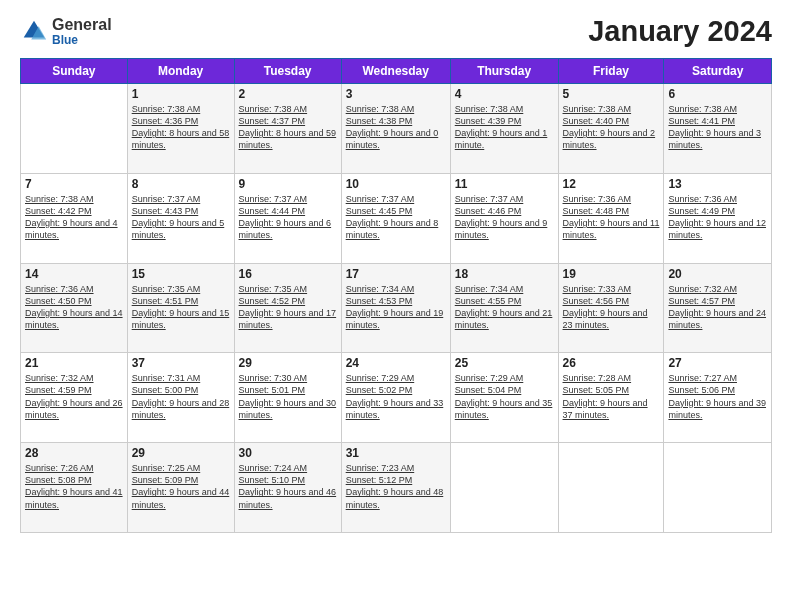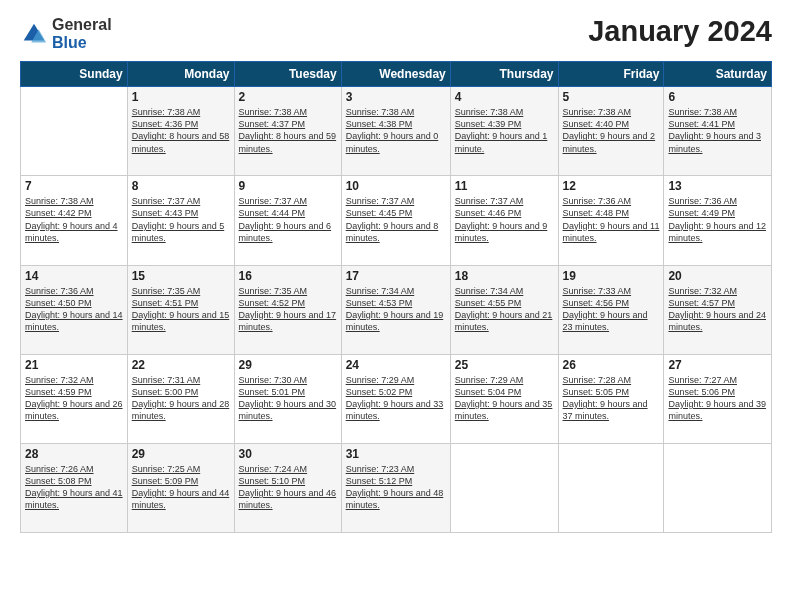--- a/index.html
+++ b/index.html
@@ -32,21 +32,21 @@
       display: flex;
       flex-direction: column;
       line-height: 1.1;
     }
     .logo-general {
       font-size: 16px;
       font-weight: bold;
       color: #333;
     }
     .logo-blue {
-      font-size: 16px;
+      font-size: 12px;
       font-weight: bold;
       color: #1a5fa8;
     }
     .logo-icon {
       width: 28px;
       height: 28px;
     }
     .title-block {
       text-align: right;
     }
@@ -59,26 +59,26 @@
     .location {
       font-size: 14px;
       color: #555;
     }
     .calendar-table {
       width: 100%;
       border-collapse: collapse;
       flex: 1;
     }
     .calendar-table th {
-      background-color: #0c4a6e;
+      background-color: #6d28d9;
       color: #fff;
       font-size: 12px;
       font-weight: bold;
       padding: 5px 4px;
-      text-align: right;
+      text-align: center;
       border: 1px solid #1a5fa8;
     }
     .calendar-table td {
       border: 1px solid #ccc;
       vertical-align: top;
       padding: 3px 4px;
       font-size: 9.5px;
       color: #333;
       width: 113px;
       height: 88px;
@@ -226,21 +226,21 @@
             <span class="day-number">20</span>
             <div class="cell-text">Sunrise: 7:32 AM<br>Sunset: 4:57 PM<br>Daylight: 9 hours and 24 minutes.</div>
           </td>
         </tr>
         <tr>
           <td>
             <span class="day-number">21</span>
             <div class="cell-text">Sunrise: 7:32 AM<br>Sunset: 4:59 PM<br>Daylight: 9 hours and 26 minutes.</div>
           </td>
           <td>
-            <span class="day-number">22</span>
+            <span class="day-number">37</span>
             <div class="cell-text">Sunrise: 7:31 AM<br>Sunset: 5:00 PM<br>Daylight: 9 hours and 28 minutes.</div>
           </td>
           <td>
             <span class="day-number">29</span>
             <div class="cell-text">Sunrise: 7:30 AM<br>Sunset: 5:01 PM<br>Daylight: 9 hours and 30 minutes.</div>
           </td>
           <td>
             <span class="day-number">24</span>
             <div class="cell-text">Sunrise: 7:29 AM<br>Sunset: 5:02 PM<br>Daylight: 9 hours and 33 minutes.</div>
           </td>

